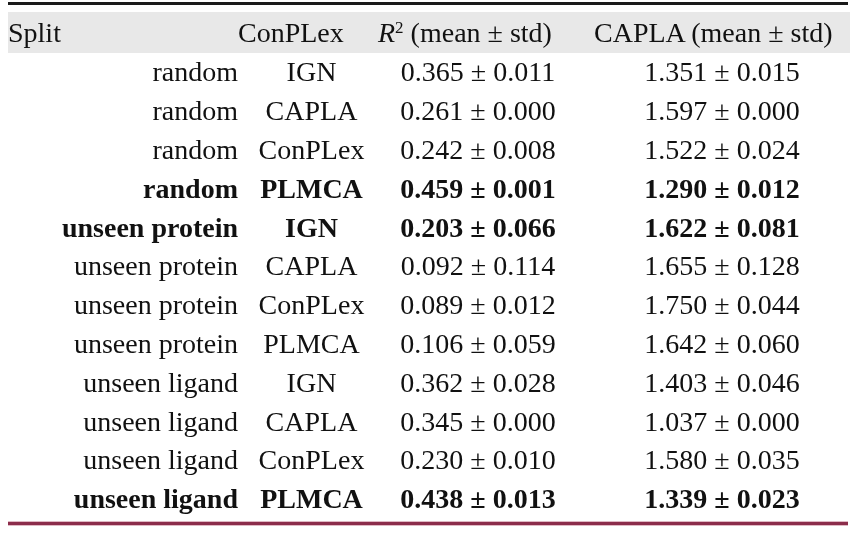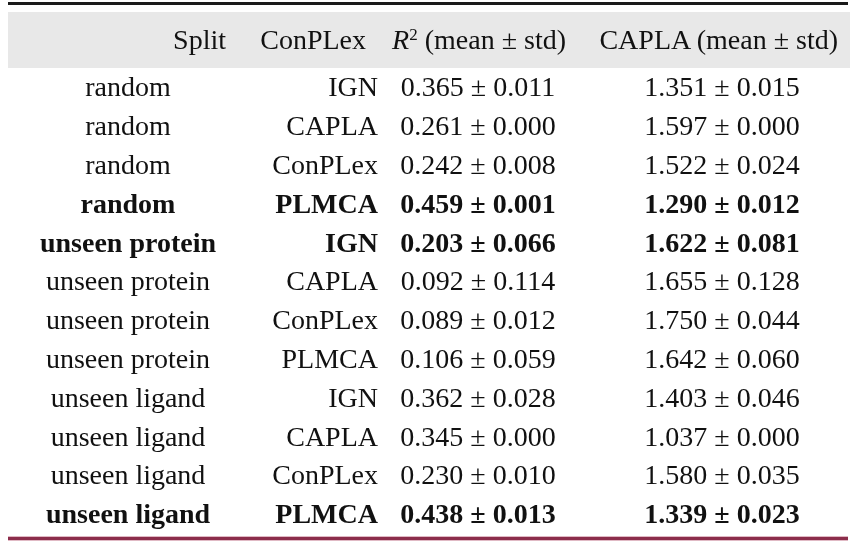--- a/index.html
+++ b/index.html
@@ -31,39 +31,39 @@
   col.c-method { width: 140px; }
   col.c-r2     { width: 200px; }
   col.c-rmse   { width: 272px; }
   thead tr {
     background: var(--header-bg, #e8e8e8);
     height: 41px;
   }
   th {
     font-weight: 400;
     font-size: 28px;
-    text-align: right;
-    padding: 12px;
+    text-align: left;
+    padding: 0;
     white-space: nowrap;
   }
   th .r-italic { font-style: italic; }
   th sup {
     font-size: 17px;
     vertical-align: 9px;
     line-height: 0;
   }
   tbody td {
     height: 38.8px;
     font-size: 28px;
     padding: 0;
     white-space: nowrap;
     vertical-align: middle;
   }
-  td.split  { text-align: center; padding-left: 10px; }
-  td.method { text-align: right; padding-left: 7px;  }
+  td.split  { text-align: right; padding-left: 10px; }
+  td.method { text-align: center; padding-left: 7px;  }
   td.r2     { text-align: center; }
   td.rmse   { text-align: center; padding-left: 16px; }
   th.rmse-h { padding-left: 16px; }
   tr.bold td { font-weight: 700; }
   .bottom-rule {
     height: 3px;
     background: var(--bottom-rule, #8c2d4b);
     box-shadow: 0 -1px 0 #e0b9c4, 0 1px 0 #e0b9c4;
     margin: 3px 8px 0 8px;
   }

